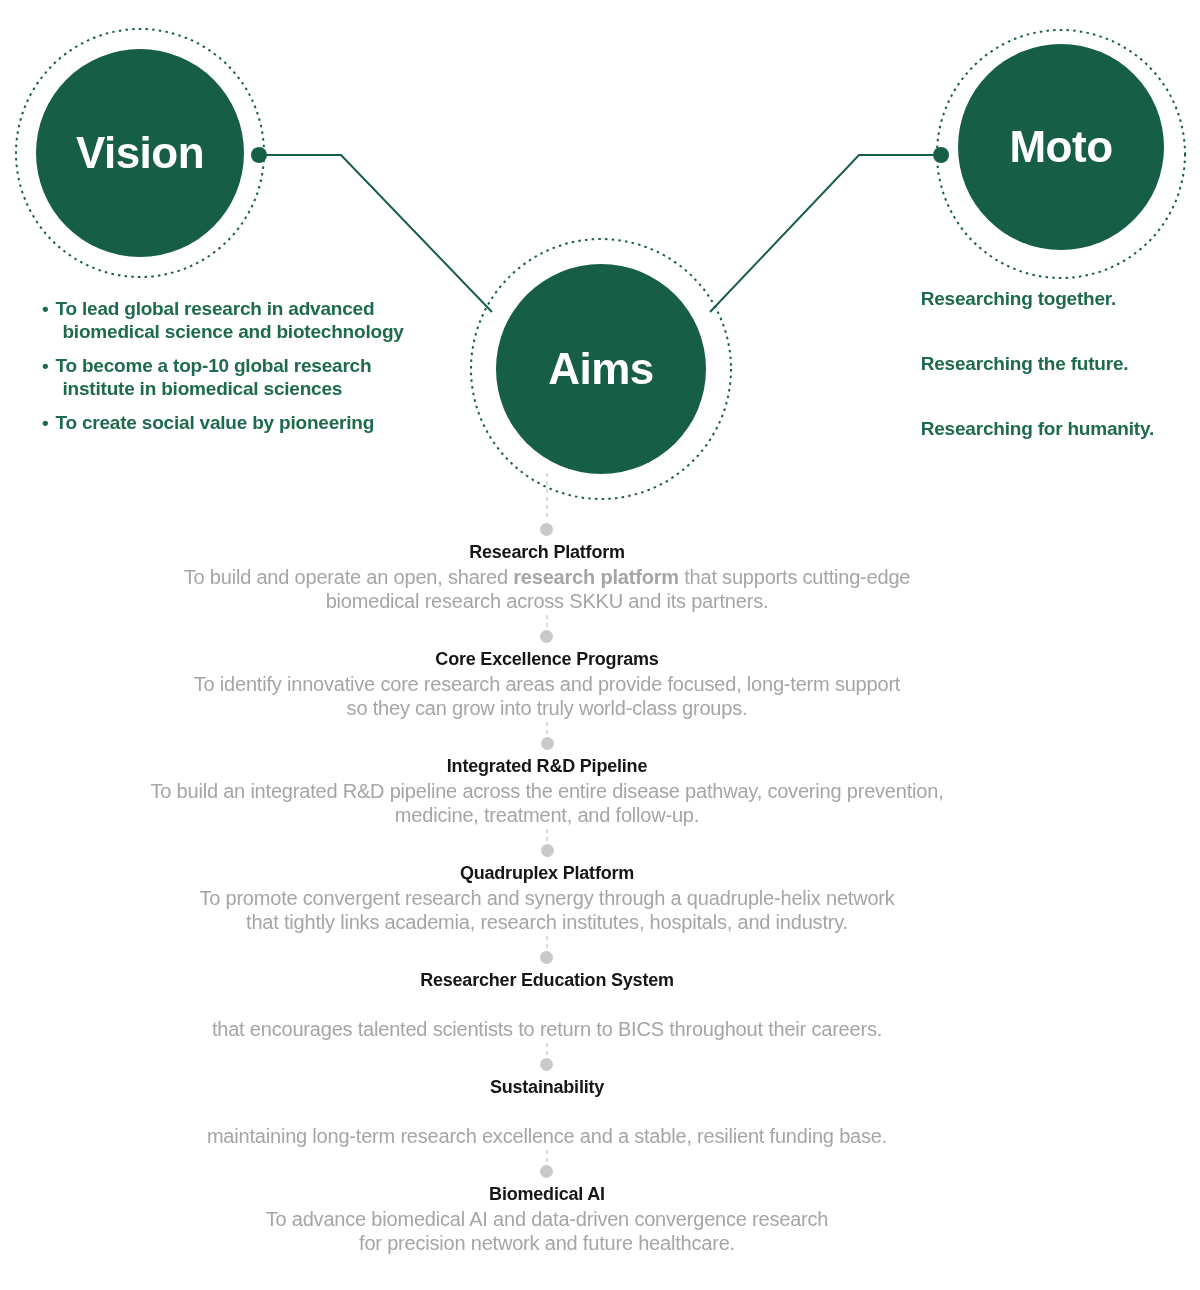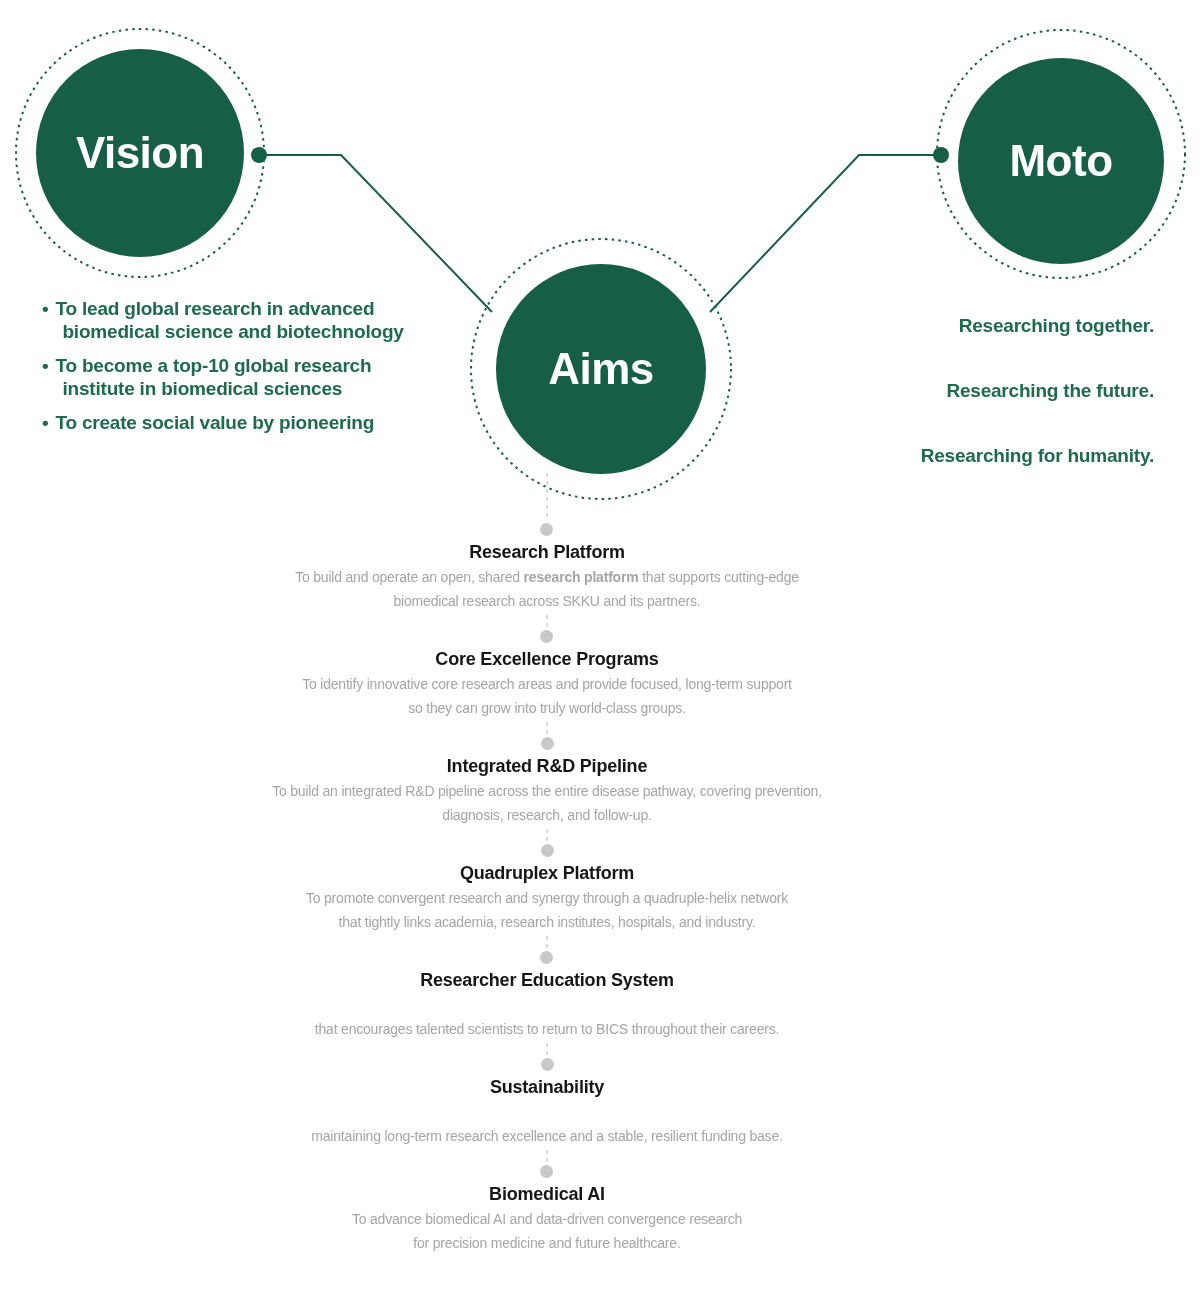--- a/index.html
+++ b/index.html
@@ -23,34 +23,34 @@
   .cdot{fill:var(--green);}
 
   .node{
     position:absolute;border-radius:50%;background:var(--green);
     display:flex;align-items:center;justify-content:center;
   }
   .node span{
     color:#ffffff;font-weight:700;font-size:44px;letter-spacing:-0.5px;
   }
   .node.vision{left:36px;top:49px;width:208px;height:208px;}
-  .node.moto{left:958px;top:58px;width:206px;height:206px;}
+  .node.moto{left:958px;top:44px;width:206px;height:206px;}
   .node.aims{left:496px;top:264px;width:210px;height:210px;text-align:center;}
 
   .vision-points{
     position:absolute;left:42px;top:297px;width:420px;
     color:var(--green-text);font-size:19px;font-weight:600;line-height:23px;
     letter-spacing:-0.2px;
   }
   .point{display:flex;margin-bottom:11px;}
   .point .bullet{margin-right:7px;}
   .point .l2{display:block;padding-left:7px;}
 
   .moto-lines{
-    position:absolute;right:46px;top:315px;text-align:right;
+    position:absolute;right:46px;top:288px;text-align:left;
     color:var(--green-text);font-size:19px;font-weight:600;line-height:22px;
     letter-spacing:-0.2px;
   }
   .moto-line{margin-bottom:43px;}
 
   .sections{
     position:absolute;left:0;top:473px;width:1094px;
     display:flex;flex-direction:column;align-items:center;
   }
   .section{display:flex;flex-direction:column;align-items:center;}
@@ -58,21 +58,21 @@
     width:2px;height:13px;margin:2px 0;
     background:repeating-linear-gradient(to bottom,var(--dash-gray) 0 4px,transparent 4px 8px);
   }
   .dash--long{height:48px;margin:0 0 2px 0;}
   .dot{width:13px;height:13px;border-radius:50%;background:var(--dot-gray);margin-bottom:5px;}
   .section h3{
     margin:0 0 2px 0;font-size:18px;line-height:22px;font-weight:700;
     color:var(--heading);letter-spacing:-0.2px;text-align:center;
   }
   .desc{
-    margin:0;font-size:14px;line-height:24px;color:var(--desc);
+    margin:0;font-size:20px;line-height:24px;color:var(--desc);
     text-align:center;letter-spacing:-0.2px;
   }
   .desc .b{font-weight:700;}
 </style>
 </head>
 <body>
 
 <div class="stage">
 
   <svg class="lines" width="1200" height="520" viewBox="0 0 1200 520">
@@ -129,21 +129,21 @@
       <div class="dash"></div>
       <div class="dot"></div>
       <h3>Core Excellence Programs</h3>
       <p class="desc"><span>To identify innovative core research areas and provide focused, long-term support</span><span class="b"></span><span></span><br><span>so they can grow into truly world-class groups.</span></p>
     </div>
 
     <div class="section">
       <div class="dash"></div>
       <div class="dot"></div>
       <h3>Integrated R&amp;D Pipeline</h3>
-      <p class="desc"><span>To build an integrated R&amp;D pipeline across the entire disease pathway, covering prevention,</span><span class="b"></span><span></span><br><span>diagnosis, research, and follow-up.</span></p>
+      <p class="desc"><span>To build an integrated R&amp;D pipeline across the entire disease pathway, covering prevention,</span><span class="b"></span><span></span><br><span>medicine, treatment, and follow-up.</span></p>
     </div>
 
     <div class="section">
       <div class="dash"></div>
       <div class="dot"></div>
       <h3>Quadruplex Platform</h3>
       <p class="desc"><span>To promote convergent research and synergy through a quadruple-helix network</span><span class="b"></span><span></span><br><span>that tightly links academia, research institutes, hospitals, and industry.</span></p>
     </div>
 
     <div class="section">
@@ -157,17 +157,17 @@
       <div class="dash"></div>
       <div class="dot"></div>
       <h3>Sustainability</h3>
       <p class="desc"><span class="b"></span><span></span><br><span>maintaining long-term research excellence and a stable, resilient funding base.</span></p>
     </div>
 
     <div class="section">
       <div class="dash"></div>
       <div class="dot"></div>
       <h3>Biomedical AI</h3>
-      <p class="desc"><span>To advance biomedical AI and data-driven convergence research</span><span class="b"></span><span></span><br><span>for precision medicine and future healthcare.</span></p>
+      <p class="desc"><span>To advance biomedical AI and data-driven convergence research</span><span class="b"></span><span></span><br><span>for precision network and future healthcare.</span></p>
     </div>
 
   </div>
 </div>
 
 </body></html>

